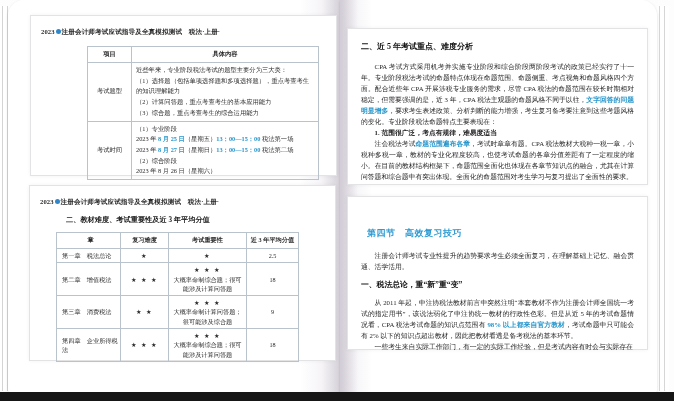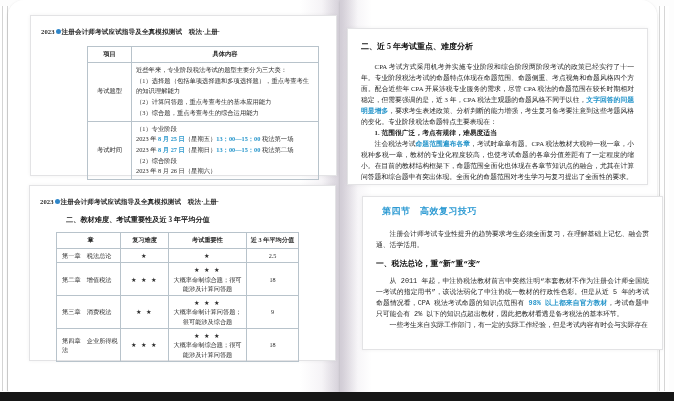--- a/index.html
+++ b/index.html
@@ -24,21 +24,21 @@
     background:linear-gradient(270deg,#ffffff 0%,#ffffff 90%,#efecf1 99%);
     border-radius:0 16px 2px 0; box-shadow:0 1px 3px rgba(0,0,0,.15); }
   .spine-shadow { position:absolute; left:322px; top:0; width:36px; bottom:9px; pointer-events:none;
     background:linear-gradient(90deg,rgba(125,115,135,0) 0%,rgba(125,115,135,.20) 46%,rgba(125,115,135,.26) 52%,rgba(125,115,135,0) 100%); }
 
   
   .card { position:absolute; background:#ffffff; border:1px solid #e3e3e5; box-shadow:0 0 4px rgba(0,0,0,.05); }
   #left-card-1 { left:30px; top:15px; width:307px; height:161px; }
   #left-card-2 { left:29px; top:185px; width:307px; height:176px; }
   #right-card-1 { left:347px; top:28px; width:301px; height:157px; padding:9px 13px 0 13px; }
-  #right-card-2 { left:362px; top:196px; width:301px; height:154px; padding:4px 13px 0 13px;font-family:Liberation Mono, monospace; }
+  #right-card-2 { left:347px; top:196px; width:301px; height:154px; padding:25px 13px 0 13px; }
 
   .running-header { margin:12px 0 0 10px; font-size:6.6px; font-weight:bold; color:#2a2a2a; letter-spacing:.1px; }
   .logo-dot { display:inline-block; width:5px; height:5px; border-radius:50%; background:#2f86c9; margin:0 1px 1px 1px; vertical-align:middle; }
 
   table { border-collapse:collapse; color:#2b2b2b; }
   th,td { border:1px solid #b8c3cb; }
   th { font-weight:bold; background:#fff; }
 
   .t1 { margin:9px 0 0 56px; width:232px; font-size:6.3px; table-layout:fixed; }
   .t1 th { padding:3px 2px; text-align:center; }

